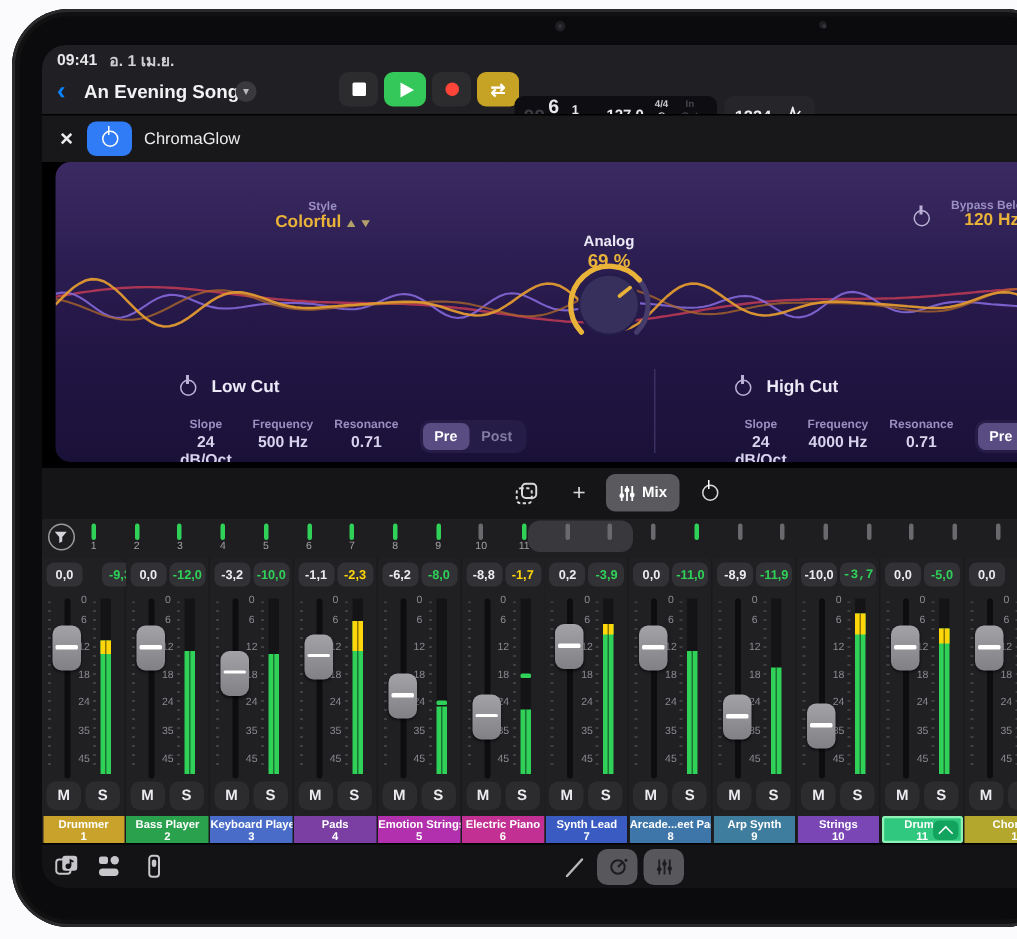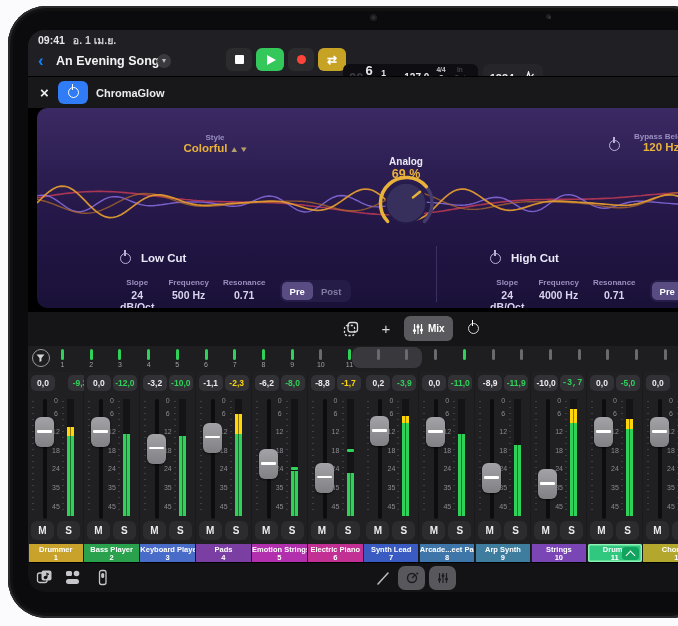--- a/index.html
+++ b/index.html
@@ -31,21 +31,21 @@
   .lcd .small{font-size:8.5px;font-weight:bold;margin-right:5px;letter-spacing:.5px;}
   .lcd .tempo{font-size:10px;font-weight:bold;margin-right:5px;}
   .lcd .stack{display:flex;flex-direction:column;line-height:8px;font-size:6.5px;font-weight:bold;color:#c8c8cf;margin-right:5px;text-align:center;}
   .lcd .io{color:#44444e;}
   .lcd .midi{color:#3f5a78;}
   .countpill{position:absolute;left:455px;top:18px;width:60px;height:27px;background:#26262a;border-radius:6px;display:flex;align-items:center;justify-content:center;gap:7px;color:#ececf0;font-size:11px;font-weight:bold;}
   
   .plughead{position:absolute;left:0;top:46px;width:100%;height:32px;background:#18181a;border-top:1px solid #000;}
   .xclose{position:absolute;left:12px;top:7px;color:#ededf0;font-size:15px;font-weight:bold;}
   .pwrbtn{position:absolute;left:30px;top:4px;width:30px;height:23px;background:#2f7cf6;border-radius:6px;display:flex;align-items:center;justify-content:center;}
-  .plugname{position:absolute;left:68px;top:10px;color:#ececef;font-size:11px;font-weight:bold;}
+  .plugname{position:absolute;left:68px;top:10px;color:#ececef;font-size:11px;font-weight:normal;}
   .pglyph{position:relative;width:11px;height:11px;border:1.5px solid #fff;border-radius:50%;}
   .pglyph::after{content:"";position:absolute;left:3.2px;top:-4px;width:1.8px;height:6px;background:#fff;}
   .pglyph.dim{border-color:#b9b2d6;}
   .pglyph.dim::after{background:#b9b2d6;}
   
   .plugin{position:absolute;left:9px;top:78px;width:680px;height:200px;border-radius:10px;overflow:hidden;background:linear-gradient(180deg,#3b2a63 0%,#2b1d50 35%,#221645 62%,#1a1138 100%);}
   .pl-label{font-size:8px;color:#9a8fc0;font-weight:bold;}
   .pl-gold{color:#e9b33a;font-size:11.5px;font-weight:bold;}
   .modelbox{position:absolute;left:19px;top:20px;width:108px;height:42px;background:rgba(255,255,255,0.05);border-radius:8px;padding:5px 0;text-align:center;}
   .stylebox{position:absolute;left:138px;top:25px;width:80px;height:34px;text-align:center;}

